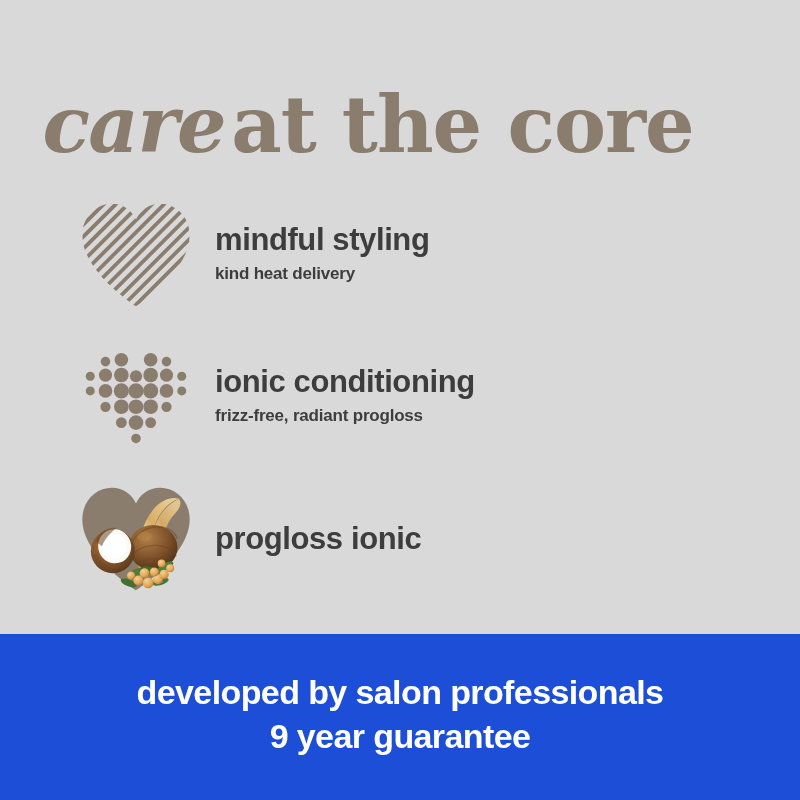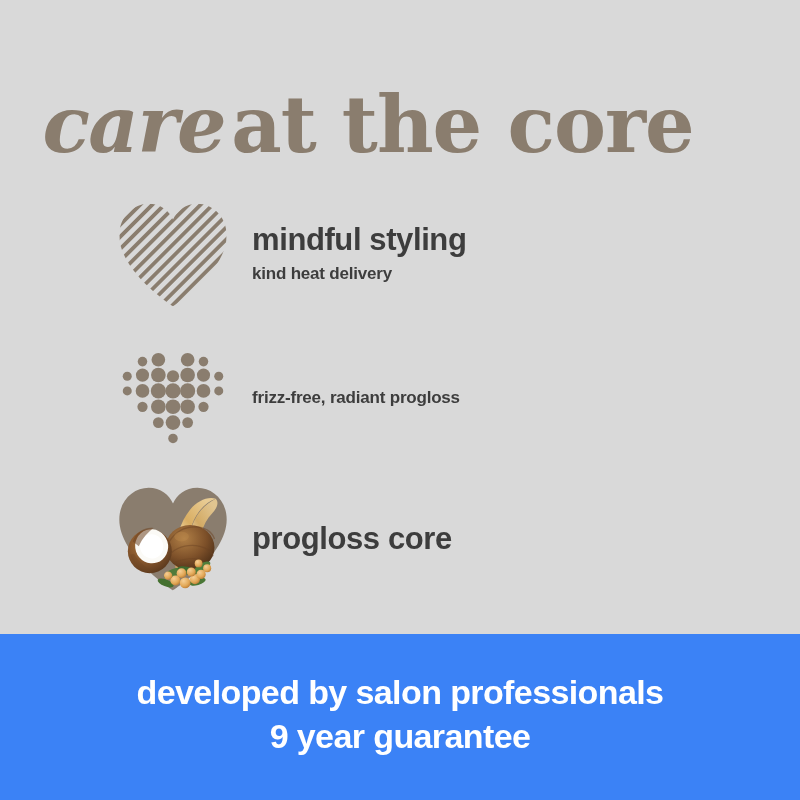--- a/index.html
+++ b/index.html
@@ -42,21 +42,21 @@
   .features {
     position:absolute;
     left:0; top:190px;
     width:800px;
   }
   .feature {
     position:relative;
     display:flex;
     align-items:center;
     height:130px;
-    padding-left:112px;
+    padding-left:75px;
     margin-bottom:12px;
   }
   .icon-box {
     width:122px; height:122px;
     flex:0 0 122px;
     position:relative;
   }
   .feature-text { margin-left:18px; }
 
   .feature-title {
@@ -75,21 +75,21 @@
     letter-spacing:-0.2px;
     margin-top:2px;
     white-space:nowrap;
   }
 
   
   .banner {
     position:absolute;
     left:0; top:634px;
     width:800px; height:166px;
-    background:#3b82f6;
+    background:#1d4ed8;
     display:flex;
     flex-direction:column;
     align-items:center;
     justify-content:center;
     padding-bottom:6px;
   }
   .banner-line {
     color:#ffffff;
     font-weight:bold;
     font-size:34px;
@@ -165,20 +165,21 @@
 
             <circle cx="38" cy="71" r="4.4"></circle>
             <circle cx="50" cy="71" r="6.0"></circle>
             <circle cx="62" cy="71" r="4.4"></circle>
 
             <circle cx="50" cy="84" r="3.9"></circle>
           </g>
         </svg>
       </div>
       <div class="feature-text">
+        <div class="feature-title">ionic conditioning</div>
         <div class="feature-sub">frizz-free, radiant progloss</div>
       </div>
     </div>
 
     <div class="feature">
       <div class="icon-box">
         <svg viewBox="0 0 100 100" width="122" height="122" aria-hidden="true">
           <defs>
             <radialGradient id="coconutShellA" cx="40%" cy="35%" r="72%">
               <stop offset="0%" stop-color="#a9773f"></stop>
@@ -236,21 +237,21 @@
           <circle cx="68" cy="83" r="4.1" fill="url(#berryG)"></circle>
           <circle cx="57" cy="78" r="4.0" fill="url(#berryG)"></circle>
           <circle cx="65" cy="77" r="3.7" fill="url(#berryG)"></circle>
           <circle cx="73" cy="79" r="3.8" fill="url(#berryG)"></circle>
           <circle cx="46" cy="80" r="3.4" fill="url(#berryG)"></circle>
           <circle cx="78" cy="74" r="3.3" fill="url(#berryG)"></circle>
           <circle cx="71" cy="70" r="3.2" fill="url(#berryG)"></circle>
         </svg>
       </div>
       <div class="feature-text">
-        <div class="feature-title">progloss core</div>
+        <div class="feature-title">progloss ionic</div>
       </div>
     </div>
 
   </div>
 
   <div class="banner">
     <div class="banner-line">developed by salon professionals</div>
     <div class="banner-line">9 year guarantee</div>
   </div>
 

